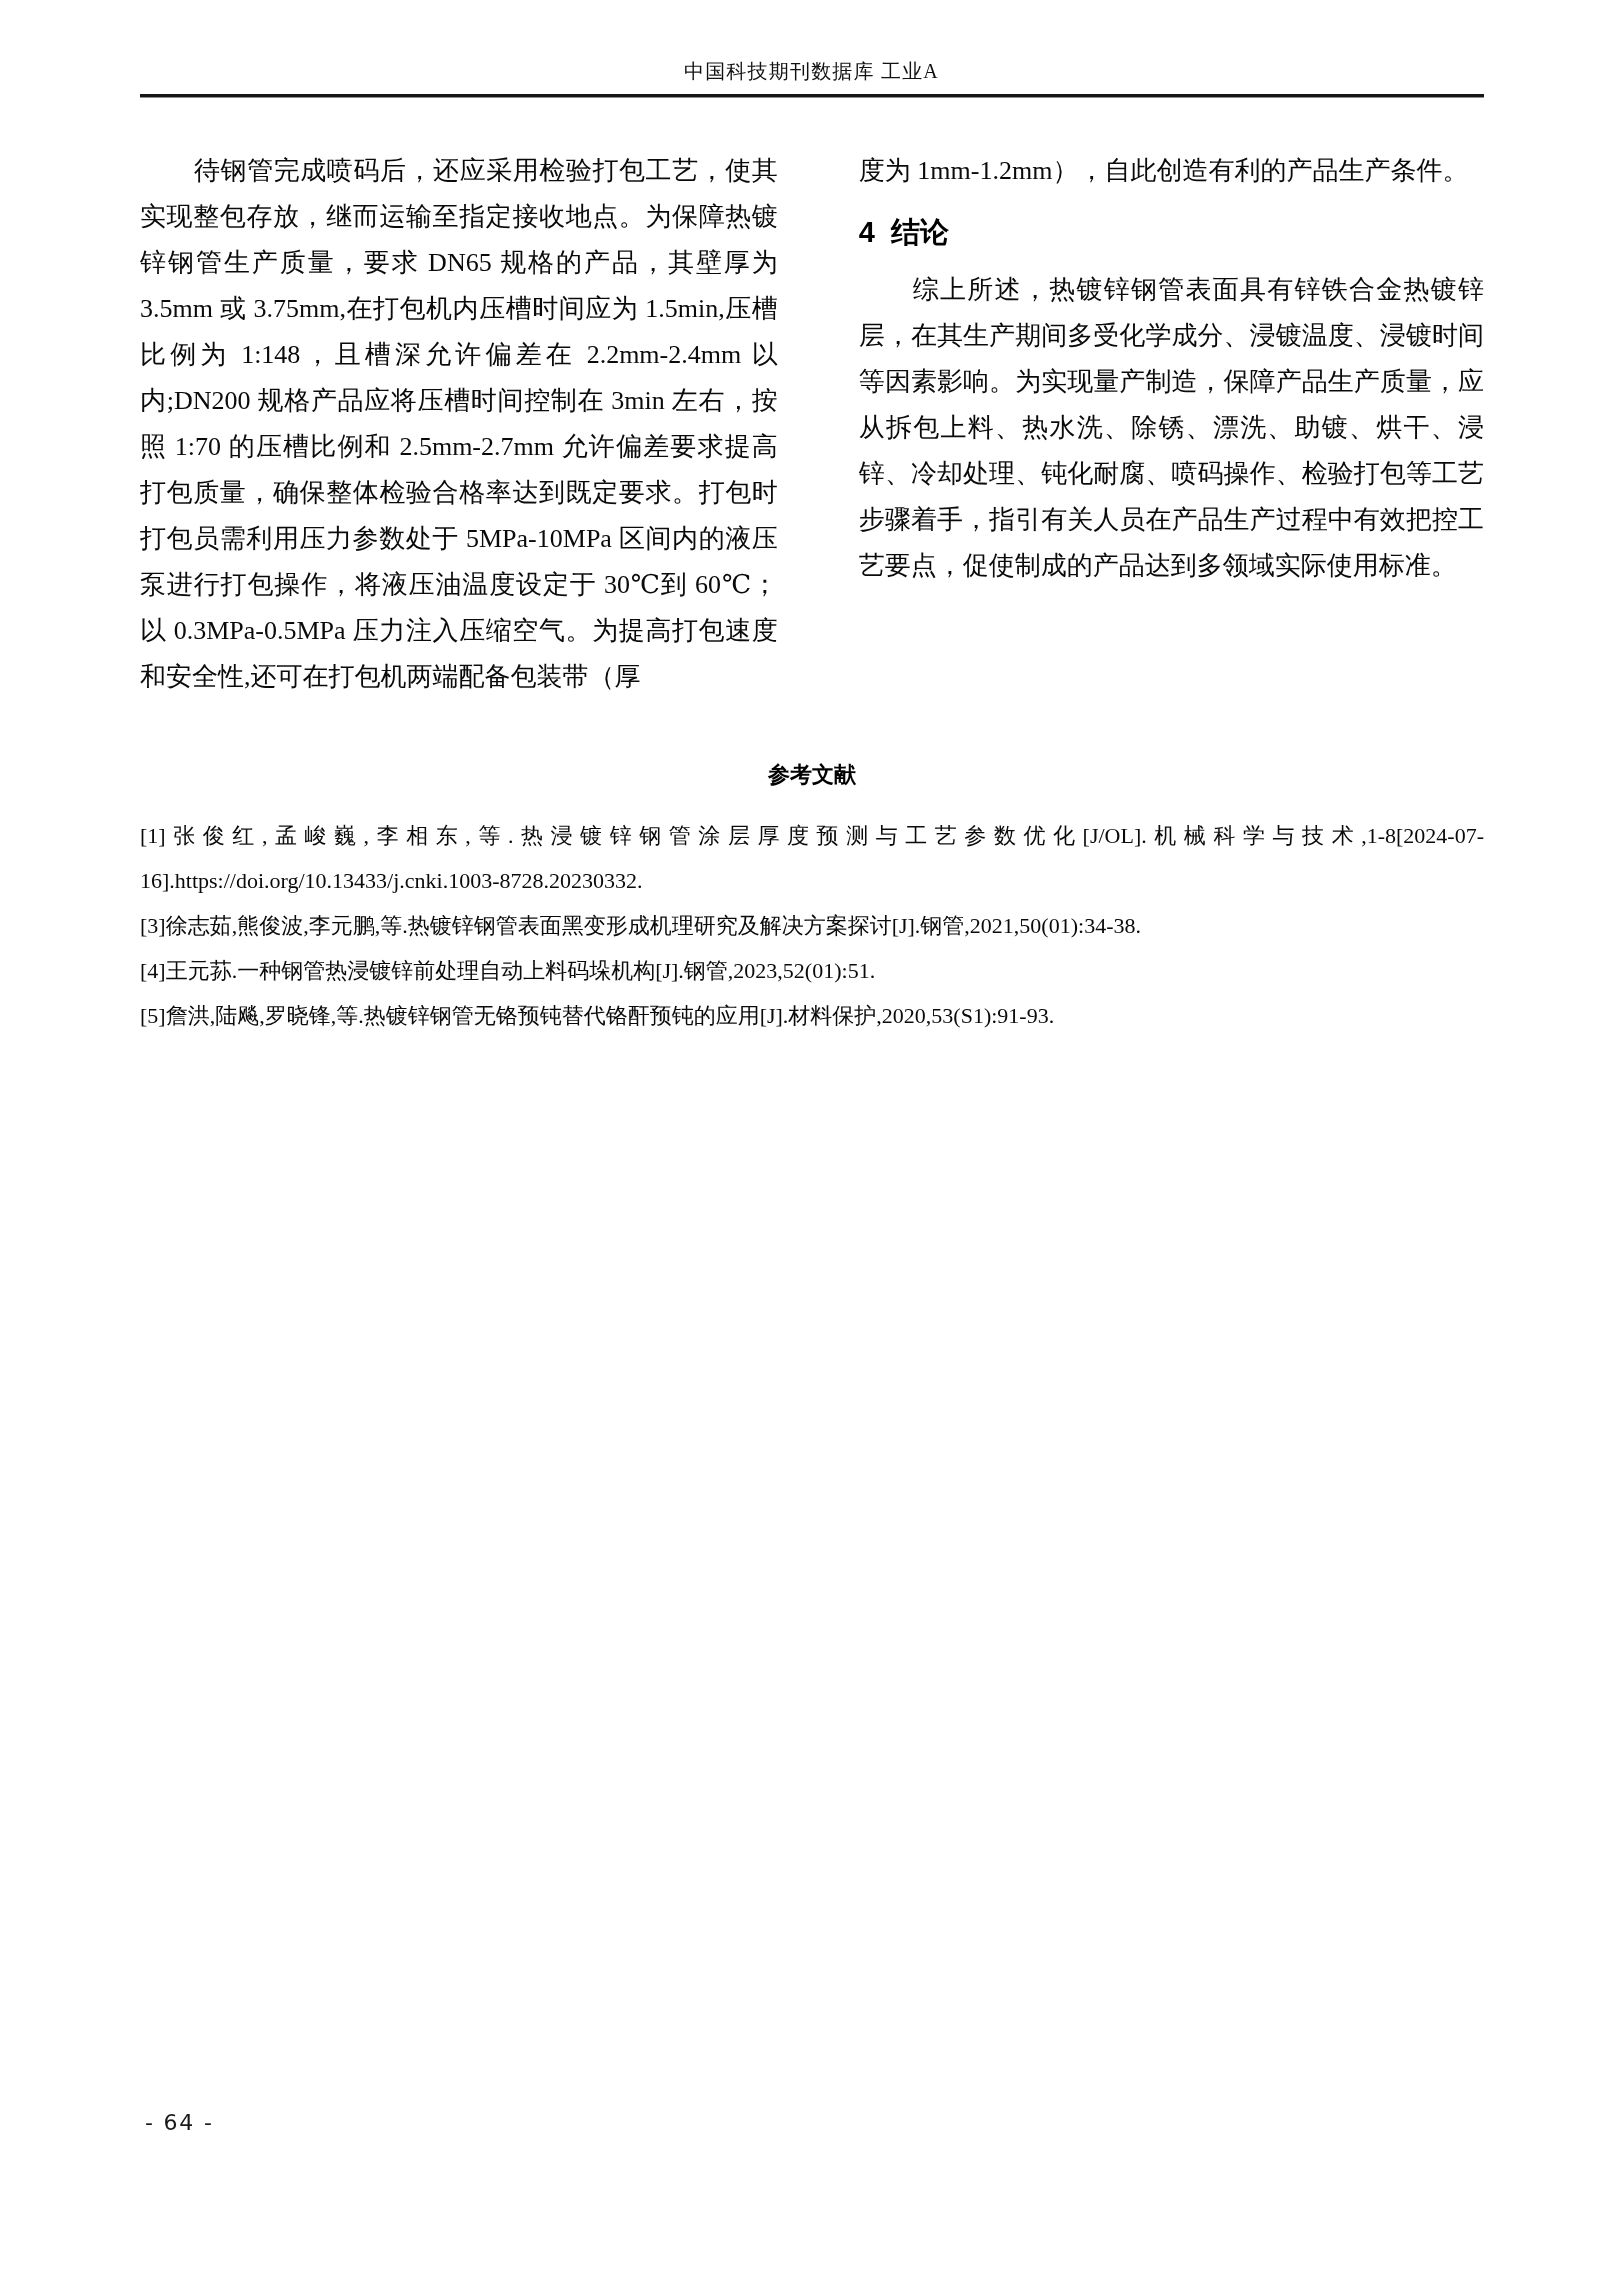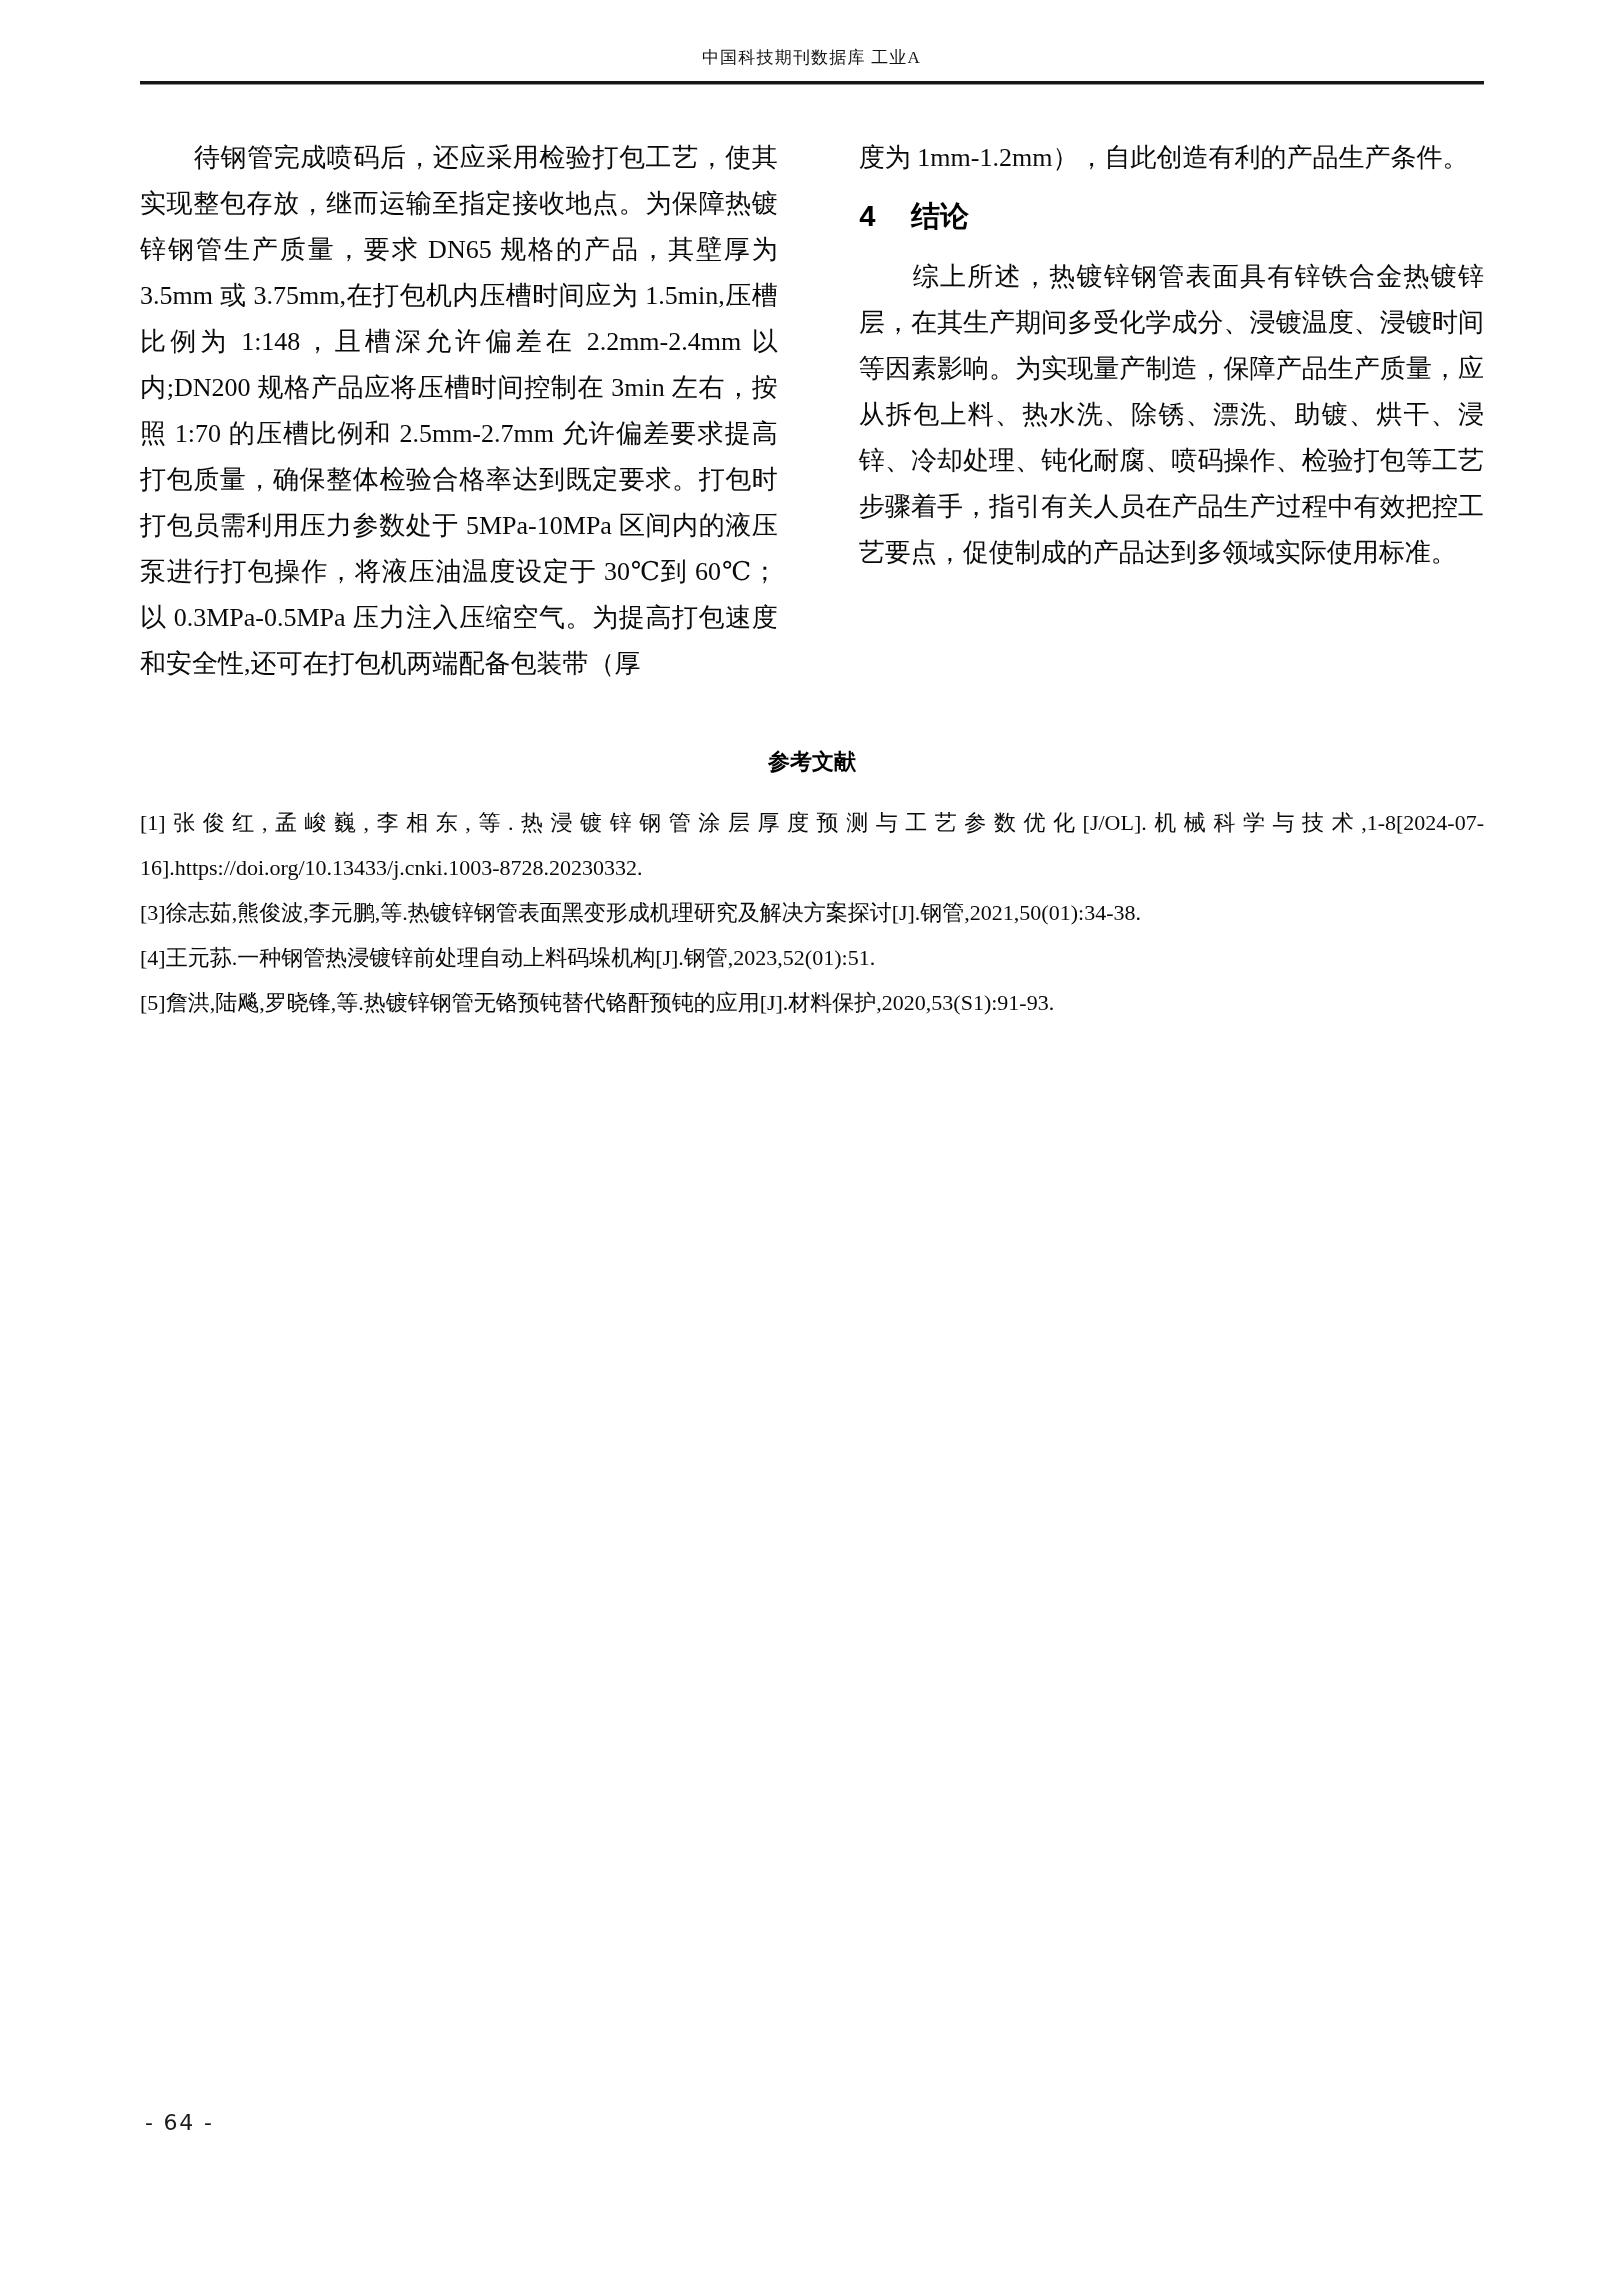--- a/index.html
+++ b/index.html
@@ -11,23 +11,23 @@
     position: relative;
     width: 1623px;
     height: 2295px;
     background: #ffffff;
     color: #000000;
     font-family: "Liberation Serif", "DejaVu Serif", serif;
     overflow: hidden;
   }
   
   .header-title {
-    padding-top: 44px;
+    padding-top: 57px;
     text-align: center;
-    font-size: 17px;
+    font-size: 20px;
     line-height: 28px;
     color: #111111;
     letter-spacing: 1.2px;
   }
   .header-rule {
     margin: 9.3px 139px 0 140px;
   }
   .header-rule .rule-thick {
     height: 2.3px;
     background: #161616;
@@ -48,21 +48,21 @@
   .body-para {
     margin: 0;
     font-size: 26px;
     line-height: 46px;
     text-align: justify;
     color: #0a0a0a;
   }
   .indent { text-indent: 54px; }
   .section-heading {
     margin: 21px 0 17.5px 0;
-    font-family: Liberation Mono, monospace;
+    font-family: Liberation Sans, sans-serif;
     font-weight: bold;
     font-size: 29px;
     line-height: 34px;
     color: #000000;
     white-space: pre;
   }
   
   .references {
     margin: 58px 139px 0 140px;
   }

